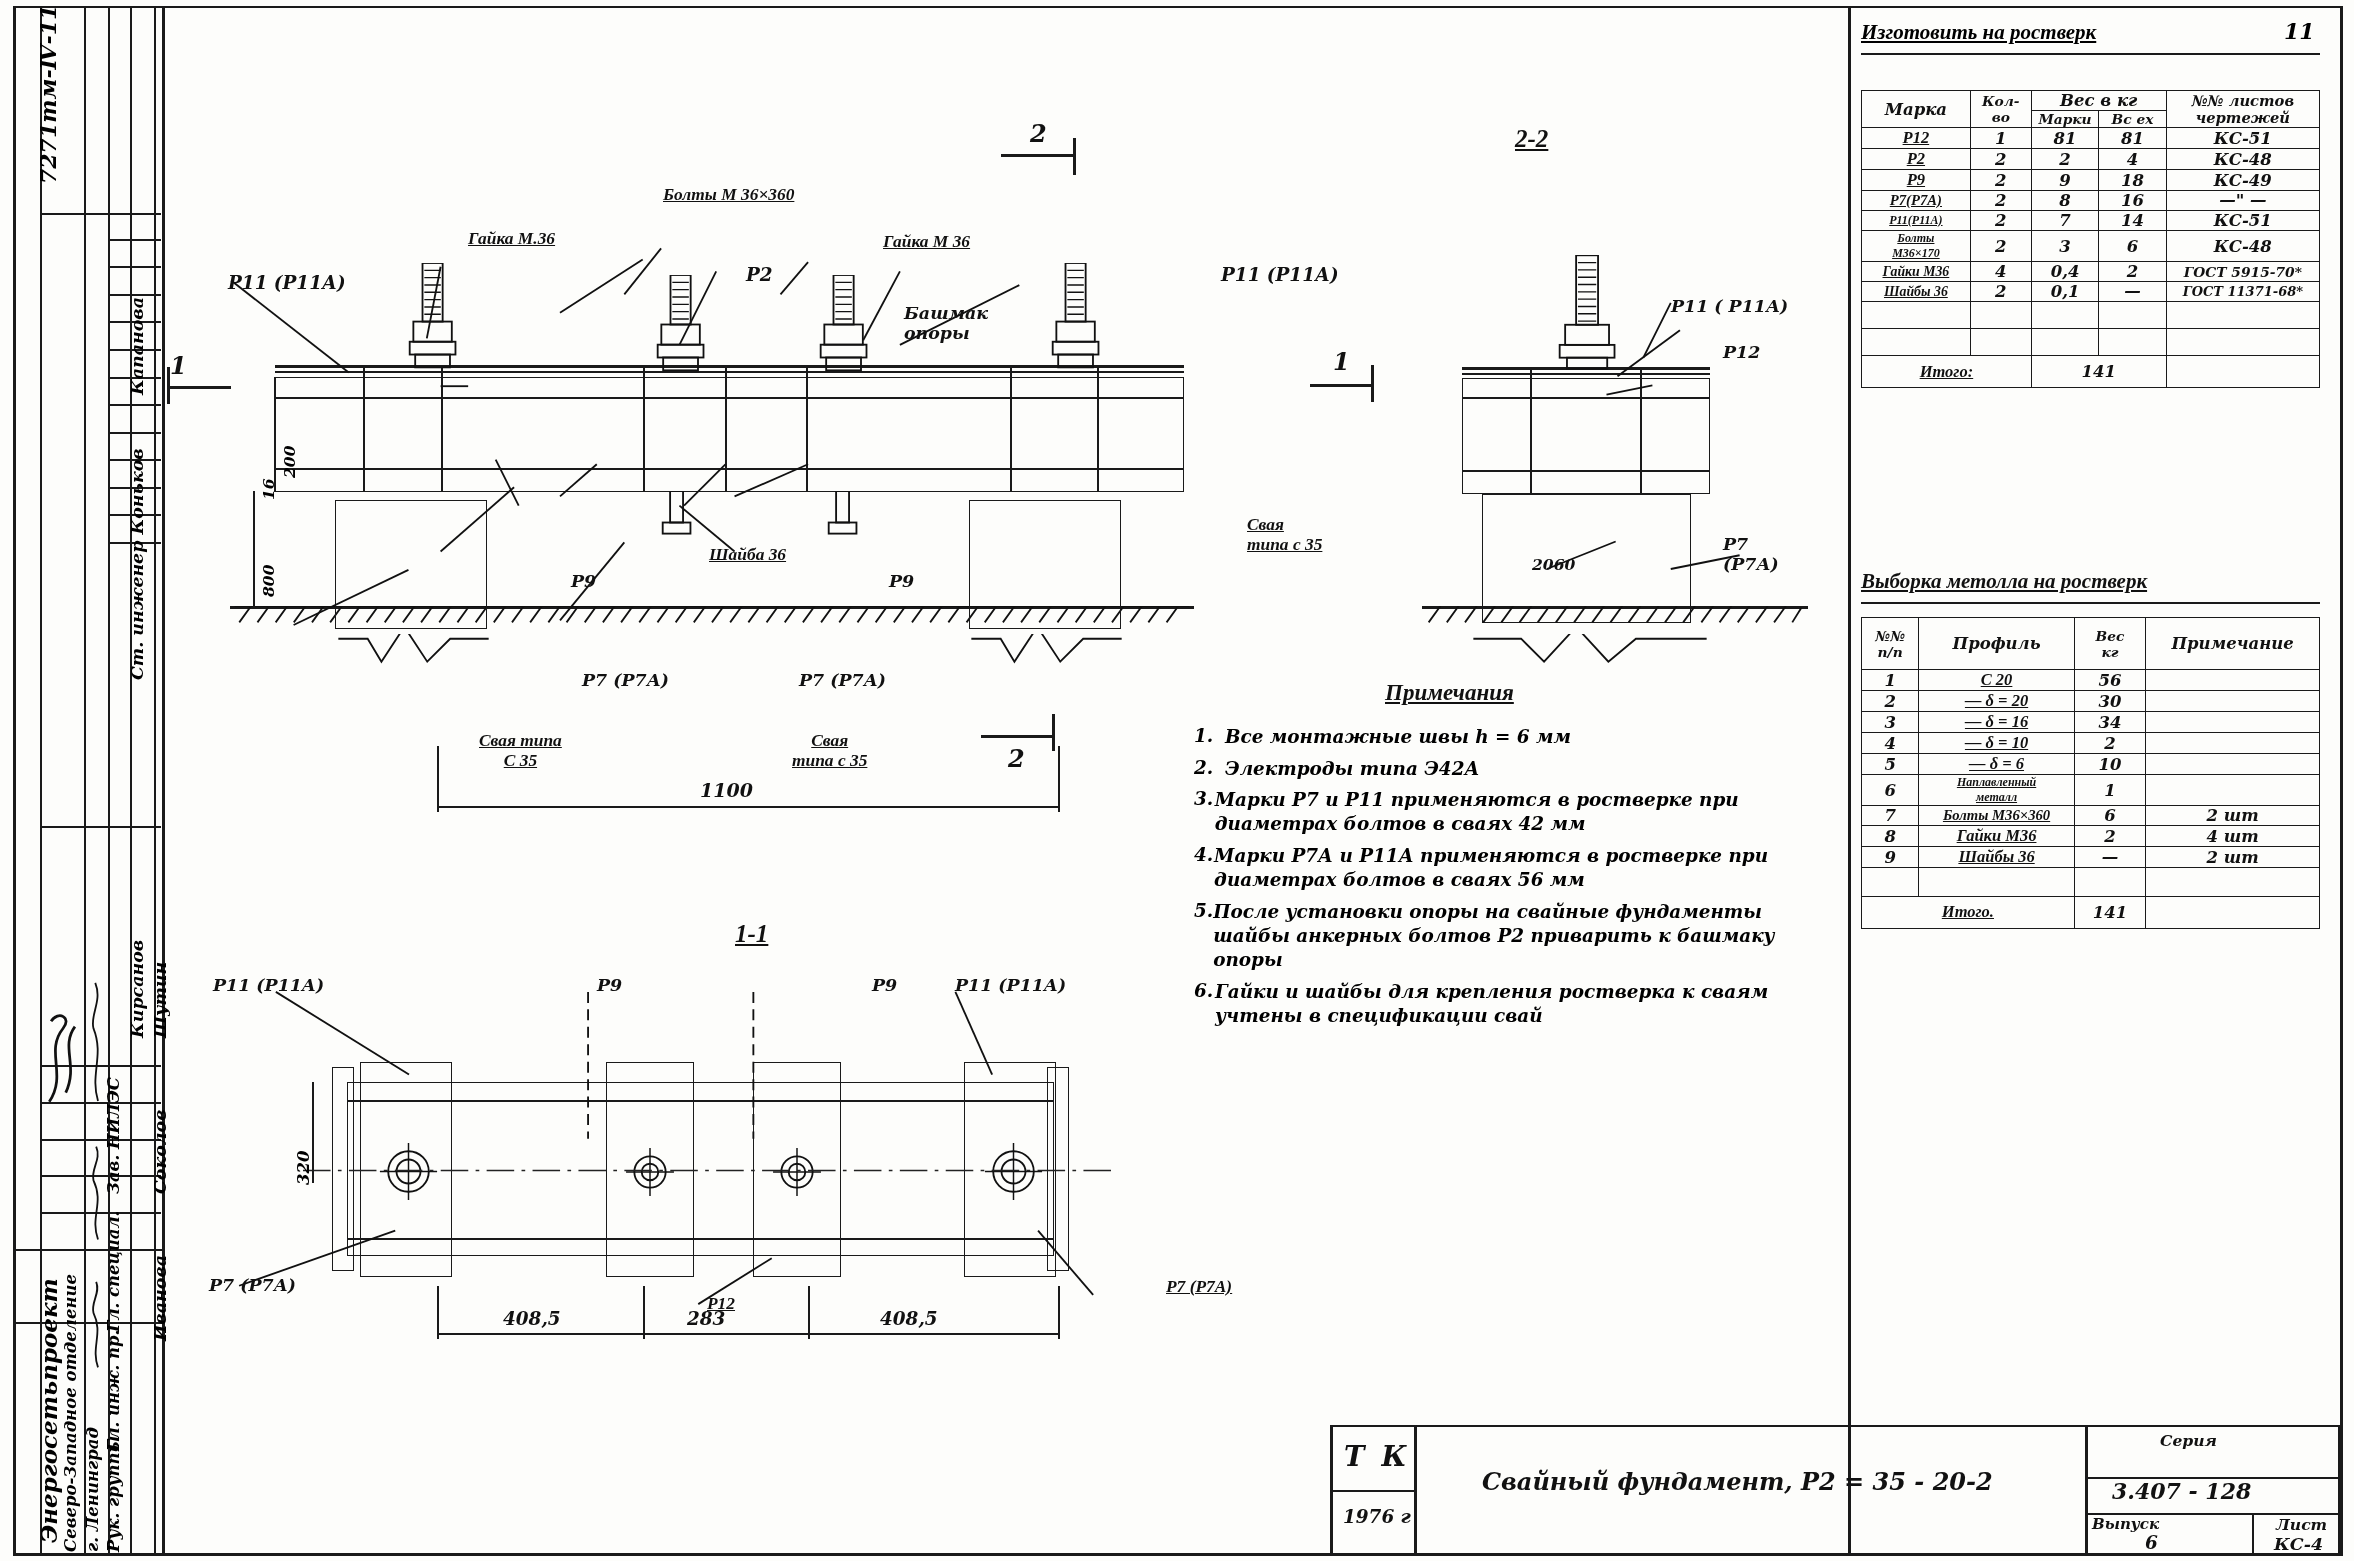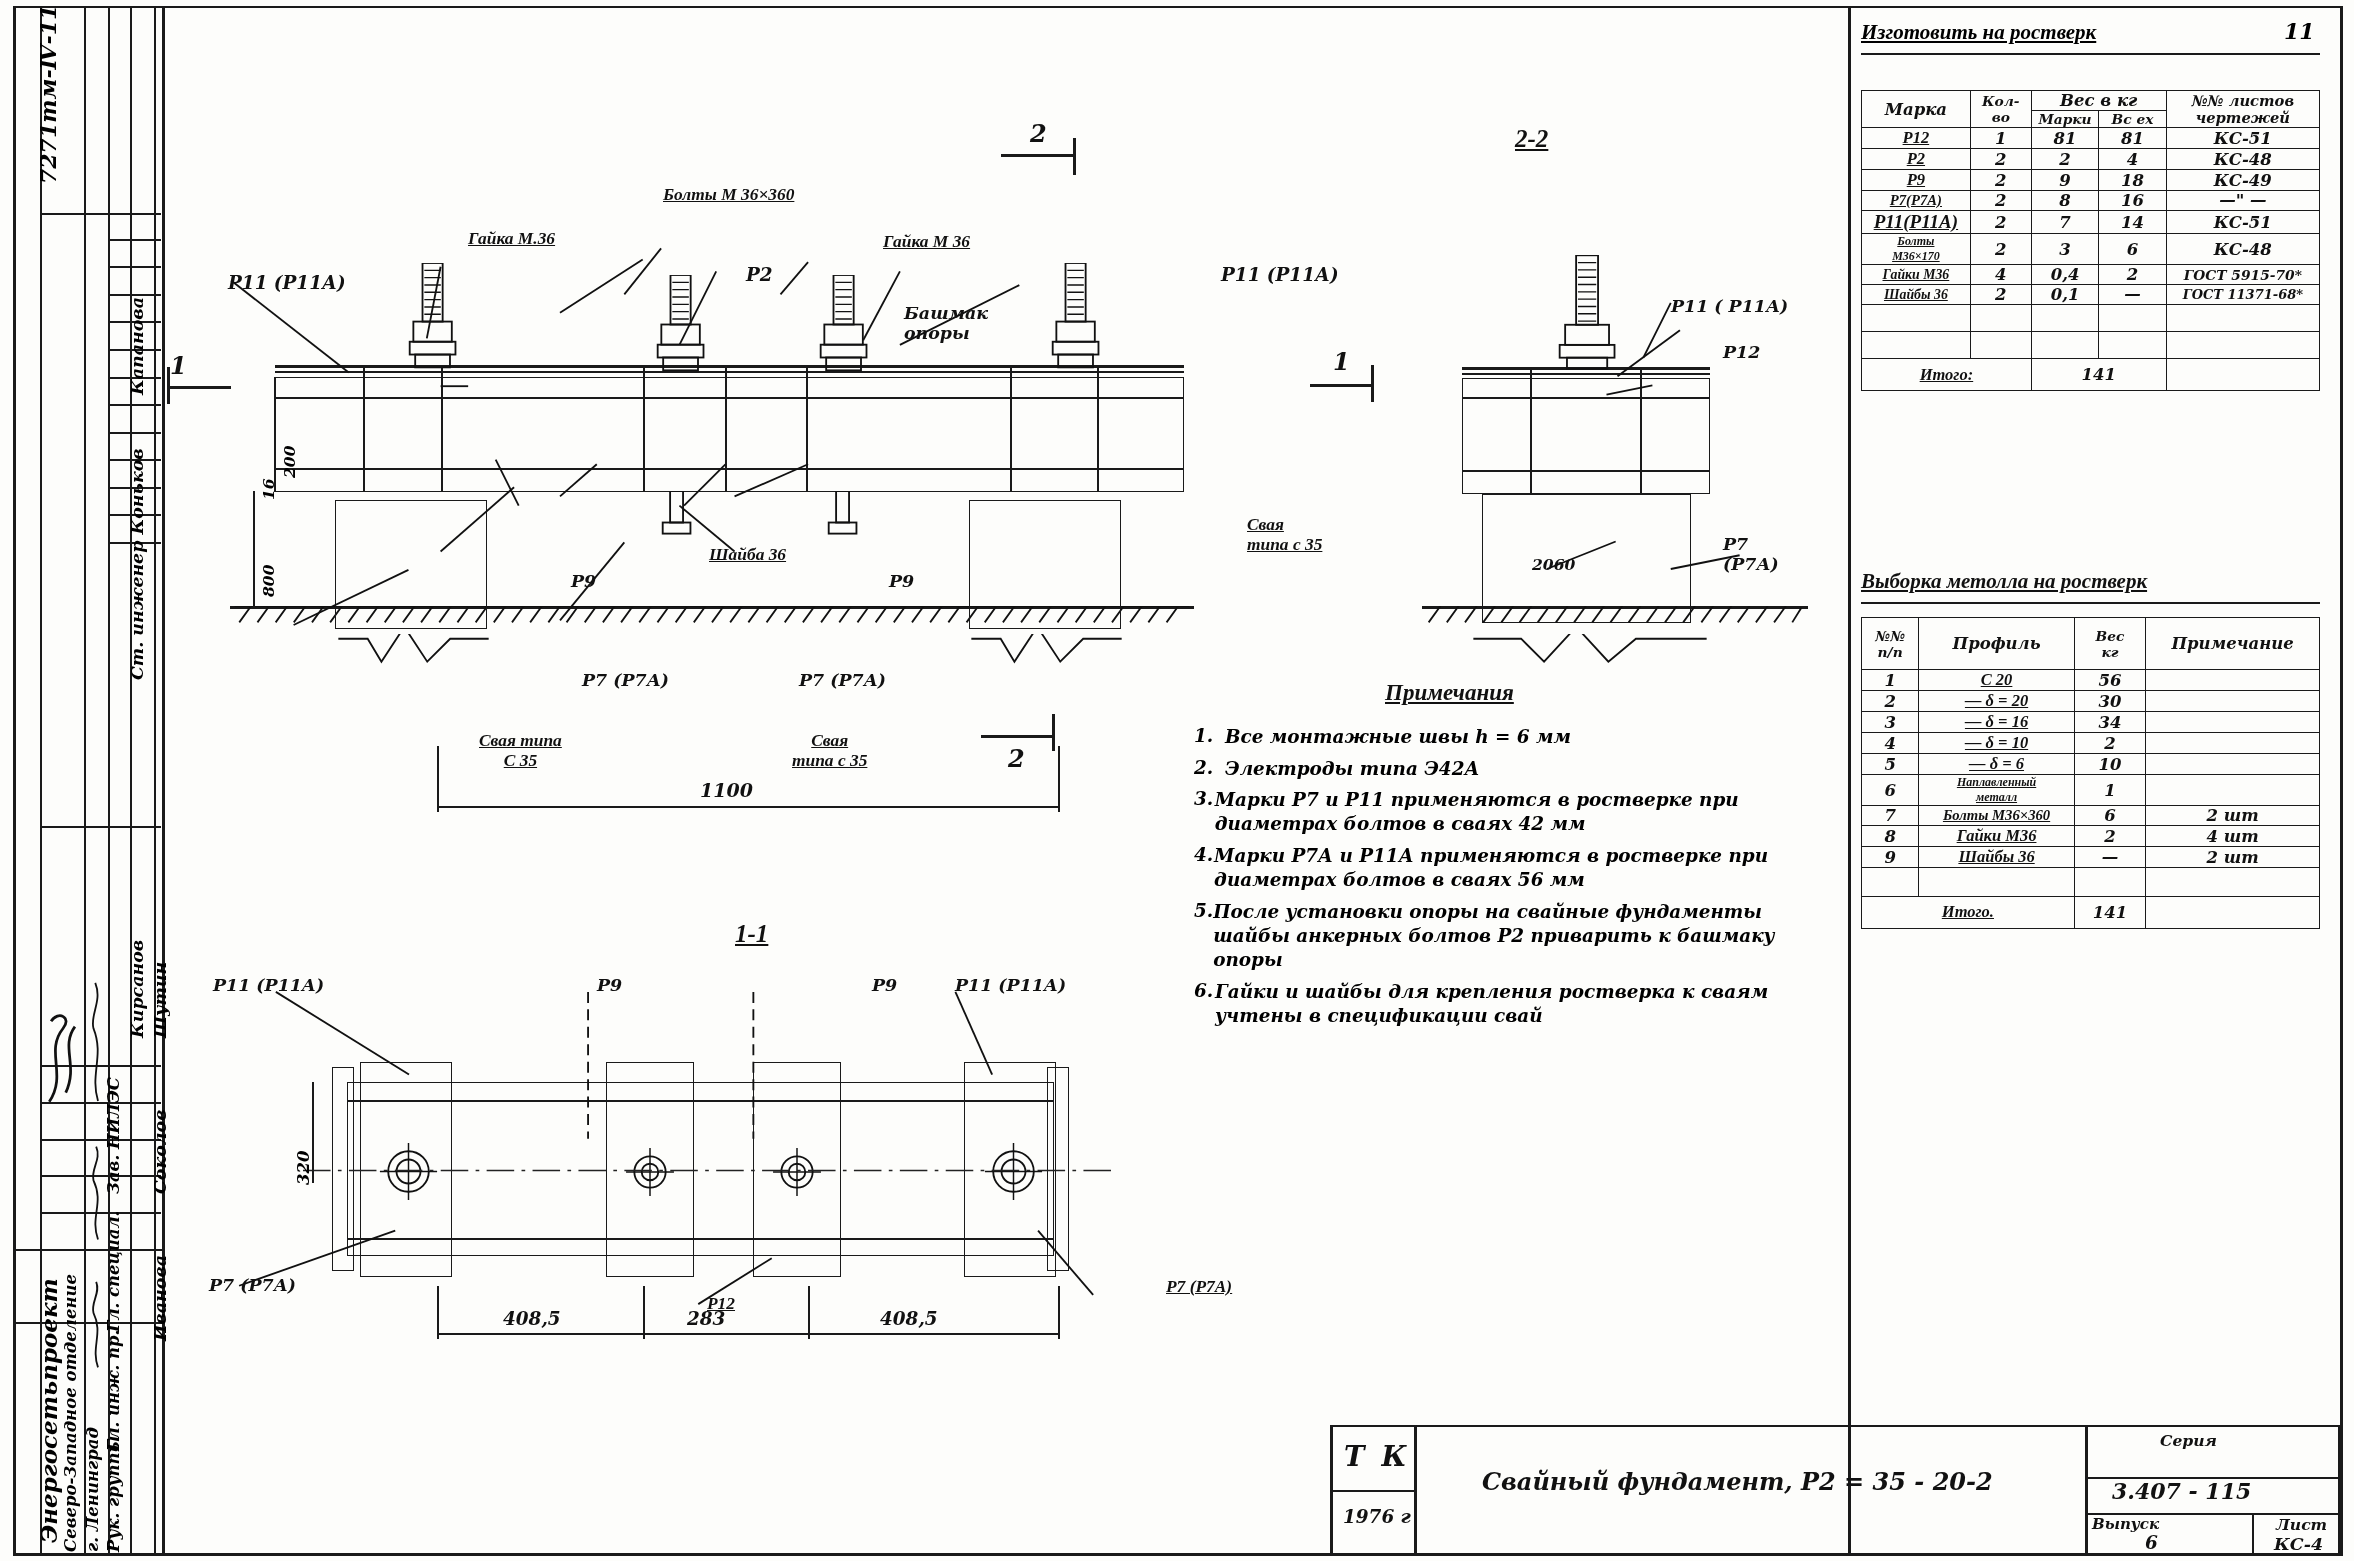--- a/index.html
+++ b/index.html
@@ -427,21 +427,21 @@
       <td>КС-49</td>
     </tr>
     <tr>
       <td class="u" style="font-size:14.7px;">Р7(Р7А)</td>
       <td>2</td>
       <td>8</td>
       <td>16</td>
       <td>—" —</td>
     </tr>
     <tr>
-      <td class="u" style="font-size:19px;">Р11(Р11А)</td>
+      <td class="u" style="font-size:12px;">Р11(Р11А)</td>
       <td>2</td>
       <td>7</td>
       <td>14</td>
       <td>КС-51</td>
     </tr>
     <tr>
       <td class="u" style="font-size:12px;white-space:pre-line;">Болты
 М36×170</td>
       <td>2</td>
       <td>3</td>
@@ -572,20 +572,20 @@
   <div class="ln hl" style="left:1330px;top:1490px;width:84px;height:1.8px;"></div>
   <div class="ln vl3" style="left:2085px;top:1425px;width:2.8px;height:130px;"></div>
   <div class="ln hl" style="left:2085px;top:1477px;width:255px;height:1.8px;"></div>
   <div class="ln hl" style="left:2085px;top:1513px;width:255px;height:1.8px;"></div>
   <div class="ln vl" style="left:2252px;top:1513px;width:1.8px;height:42px;"></div>
 
   <div class="txt hand" style="left:1344px;top:1440px;font-size:27.5px;letter-spacing:3.7px;">Т К</div>
   <div class="txt hand" style="left:1343px;top:1506px;font-size:18.4px;">1976 г</div>
   <div class="txt hand" style="left:1482px;top:1467px;font-size:24px;">Свайный фундамент, Р2 = 35 - 20-2</div>
   <div class="txt hand" style="left:2160px;top:1431px;font-size:15.6px;">Серия</div>
-  <div class="txt hand" style="left:2112px;top:1478px;font-size:22px;">3.407 - 115</div>
+  <div class="txt hand" style="left:2112px;top:1478px;font-size:22px;">3.407 - 128</div>
   <div class="txt hand" style="left:2092px;top:1515px;font-size:15px;text-align:center;">Выпуск</div>
   <div class="txt hand" style="left:2145px;top:1532px;font-size:18.4px;">6</div>
   <div class="txt hand" style="left:2276px;top:1515px;font-size:15.6px;">Лист</div>
   <div class="txt hand" style="left:2274px;top:1534px;font-size:17.4px;">КС-4</div>
 
 </div>
 
 
 </body></html>

